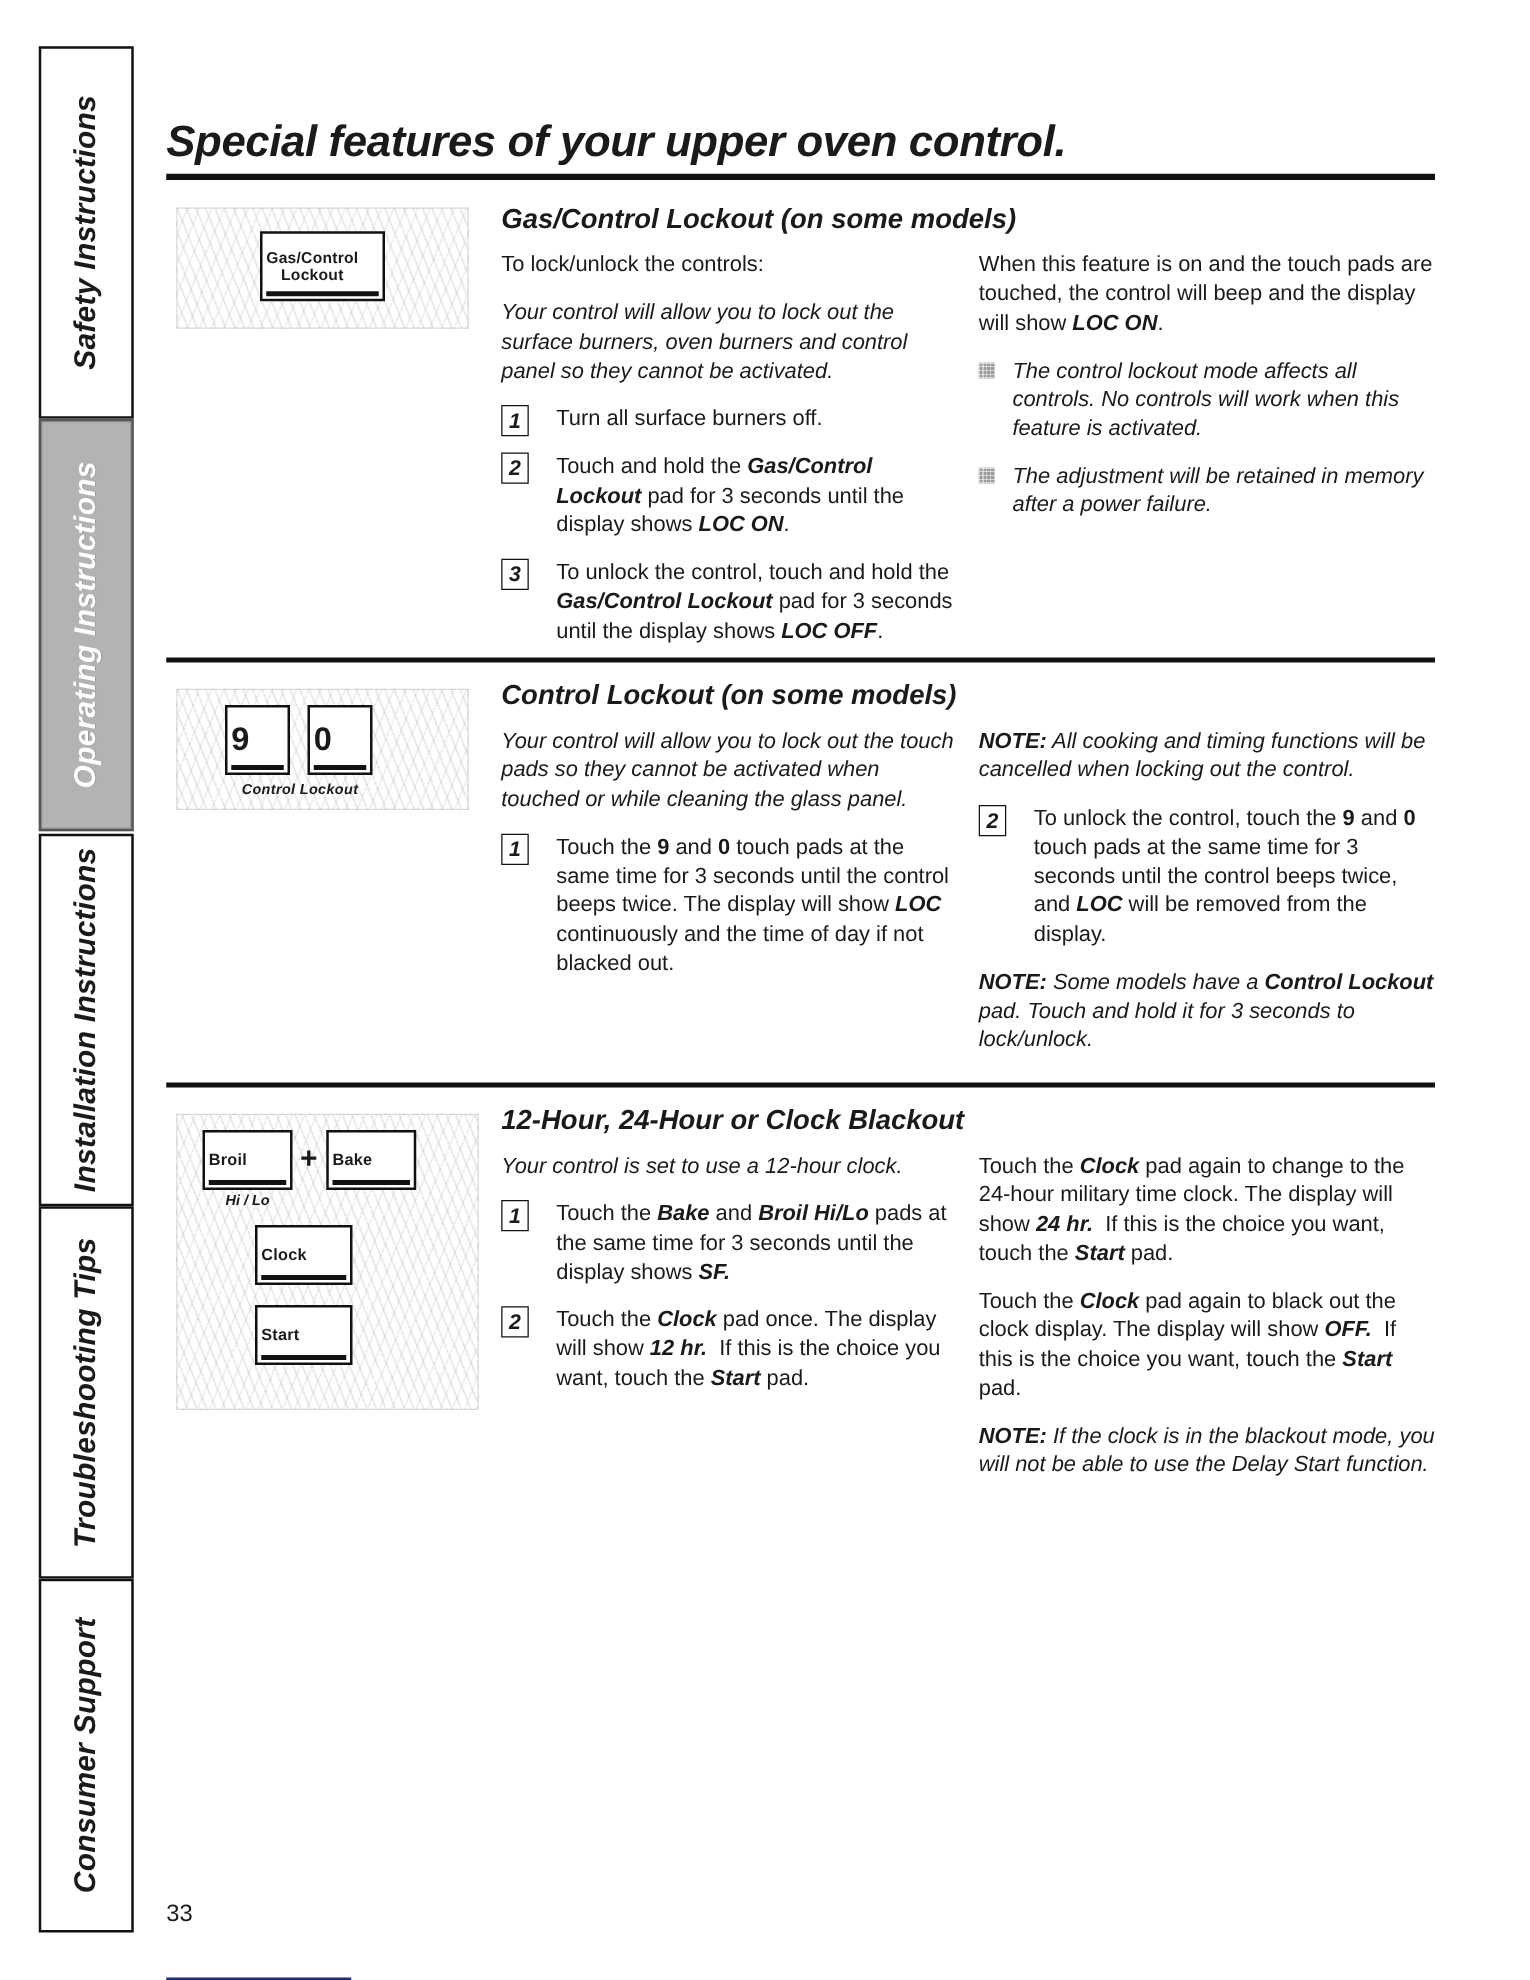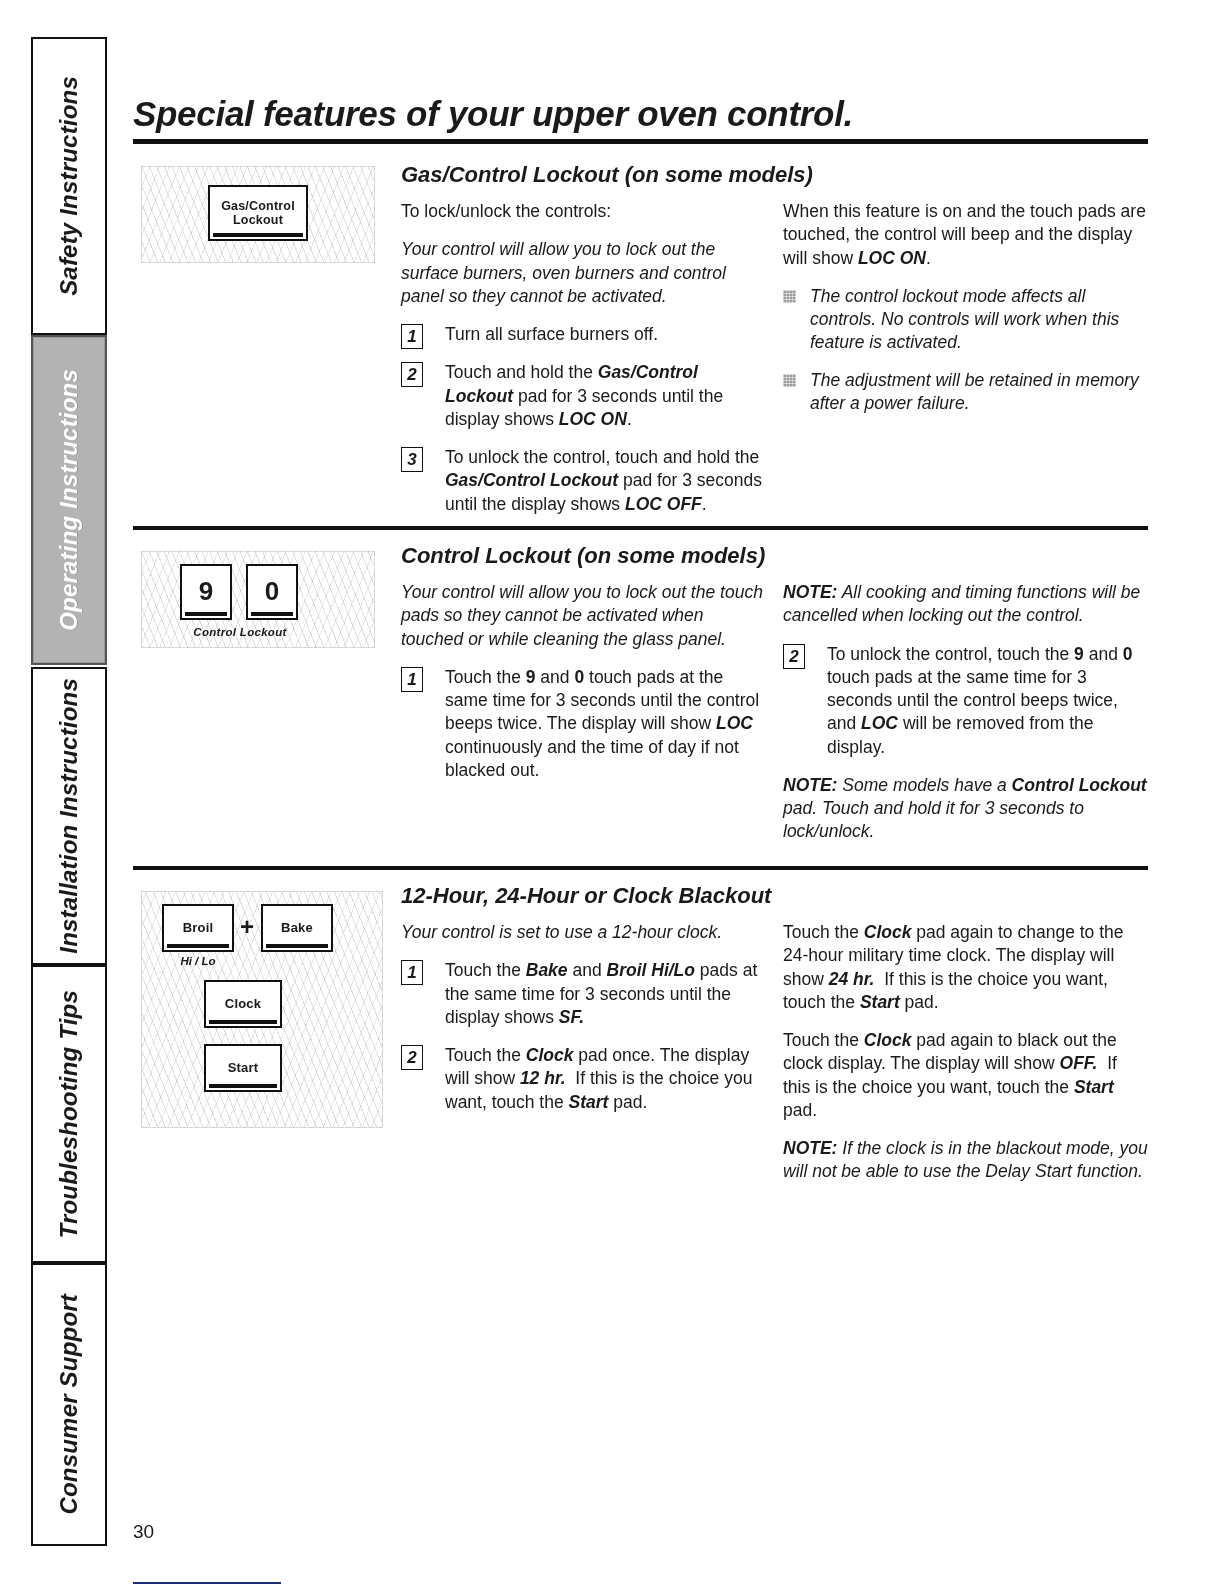--- a/index.html
+++ b/index.html
@@ -94,21 +94,21 @@
       repeating-linear-gradient(68deg, rgba(150,150,150,.30) 0 1px, transparent 1px 7px),
       repeating-linear-gradient(-68deg, rgba(150,150,150,.22) 0 1px, transparent 1px 9px);
     border:1px solid rgba(175,175,175,.45);
   }
   #art1{top:4px;width:232px;height:95px;}
   #art2{top:8px;width:232px;height:95px;}
   #art3{top:8px;width:240px;height:235px;}
 
   .pad{
     position:absolute;background:#fff;border:2px solid #111;box-sizing:border-box;
-    display:flex;align-items:center;justify-content:center;
+    display:flex;align-items:center;justify-content:flex-start;
   }
   .pad::after{
     content:"";position:absolute;left:3px;right:3px;bottom:2px;height:4px;background:#111;
   }
   .pad .lbl{
     font-weight:bold;font-size:13px;line-height:1.12;text-align:center;
     letter-spacing:.2px;padding:0 3px;
   }
 
   
@@ -279,15 +279,15 @@
       </div>
     </div>
 
     <div class="colR">
       <p class="body">Touch the <span class="bi">Clock</span> pad again to change to the 24-hour military time clock. The display will show <span class="bi">24 hr.</span>&nbsp; If this is the choice you want, touch the <span class="bi">Start</span> pad.</p>
       <p class="body">Touch the <span class="bi">Clock</span> pad again to black out the clock display. The display will show <span class="bi">OFF.</span>&nbsp; If this is the choice you want, touch the <span class="bi">Start</span> pad.</p>
       <p class="body ital"><span class="b">NOTE:</span> <span>If the clock is in the blackout mode, you will not be able to use the Delay Start function.</span></p>
     </div>
   </div>
 
-  <div id="page-number">30</div>
+  <div id="page-number">33</div>
   <div id="blue-rule"></div>
 </div>
 
 </body></html>

